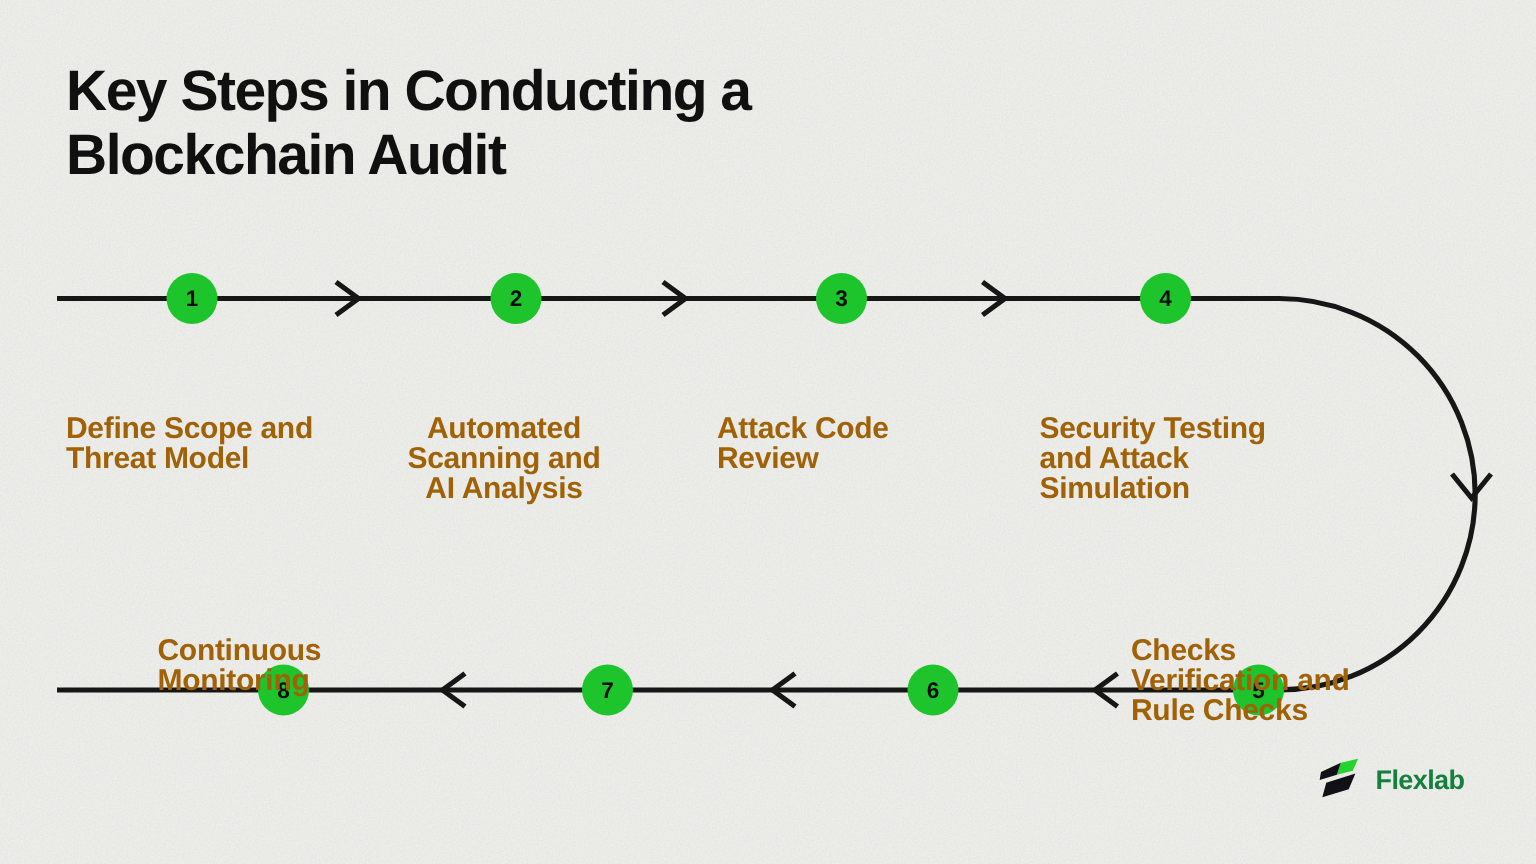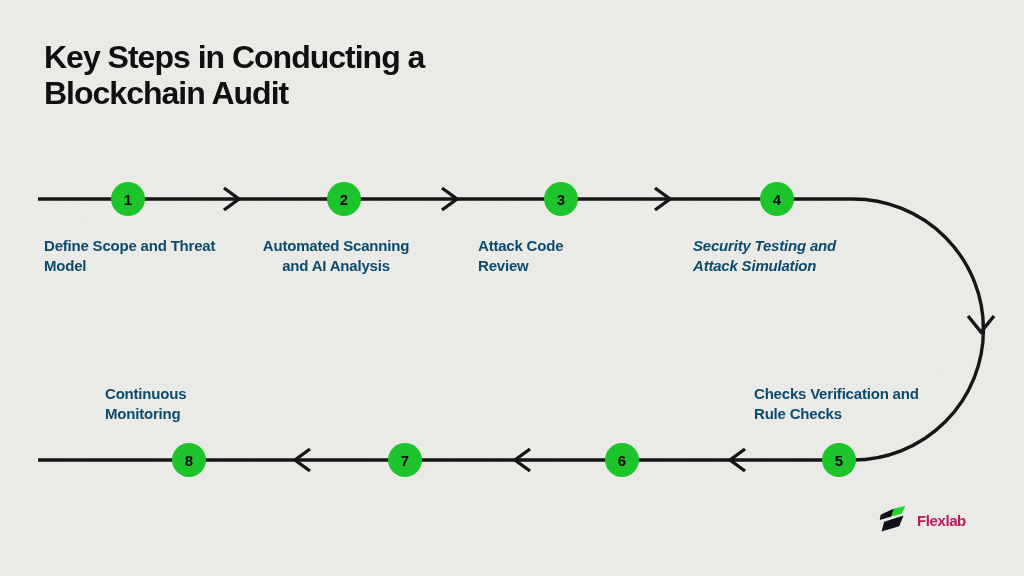--- a/index.html
+++ b/index.html
@@ -21,21 +21,21 @@
     width: 100%;
     height: 100%;
     opacity: 0.45;
     pointer-events: none;
   }
   .title {
     position: absolute;
     left: 44px;
     top: 40px;
     width: 510px;
-    font-size: 32px;
+    font-size: 38px;
     line-height: 1.12;
     font-weight: 700;
     letter-spacing: -1px;
     color: #101010;
   }
   .timeline {
     position: absolute;
     left: 0;
     top: 0;
     width: 1024px;
@@ -52,40 +52,41 @@
     justify-content: center;
     transform: translate(-50%, -50%);
   }
   .node span {
     font-size: 15px;
     font-weight: 700;
     color: #0c0c0c;
   }
   .step-label {
     position: absolute;
-    font-size: 15px;
+    font-size: 20px;
     line-height: 20px;
     font-weight: 700;
     letter-spacing: -0.2px;
-    color: #0c4a6e;
+    color: #a16207;
+    margin-top: 40px;
   }
   .brand {
     position: absolute;
     left: 878px;
     top: 503px;
     display: flex;
     align-items: center;
     gap: 9px;
   }
   .brand-mark { width: 30px; height: 34px; }
   .brand-name {
-    font-size: 15px;
+    font-size: 18px;
     font-weight: 700;
     letter-spacing: -0.4px;
-    color: #be185d;
+    color: #15803d;
   }
 </style>
 </head>
 <body>
 
 <div class="stage">
 
   <svg class="noise" xmlns="http://www.w3.org/2000/svg">
     <filter id="grain">
       <feTurbulence type="fractalNoise" baseFrequency="0.85" numOctaves="2" stitchTiles="stitch"></feTurbulence>
@@ -128,21 +129,21 @@
   <div class="node" style="left:405px; top:460px;">
       <span>7</span>
     </div>
   <div class="node" style="left:189px; top:460px;">
       <span>8</span>
     </div>
 
   <div class="step-label" style="left:44px;  top:236px; width:175px;">Define Scope and Threat Model</div>
   <div class="step-label" style="left:260px; top:236px; width:152px;text-align:center;">Automated Scanning and AI Analysis</div>
   <div class="step-label" style="left:478px; top:236px; width:132px;">Attack Code Review</div>
-  <div class="step-label" style="left:693px; top:236px; width:190px;font-style:italic;">Security Testing and Attack Simulation</div>
+  <div class="step-label" style="left:693px; top:236px; width:190px;">Security Testing and Attack Simulation</div>
   <div class="step-label" style="left:754px; top:384px; width:172px;">Checks Verification and Rule Checks</div>
   <div class="step-label" style="left:105px; top:384px; width:110px;">Continuous Monitoring</div>
 
   <div class="brand">
     <svg class="brand-mark" viewBox="0 0 34 36" xmlns="http://www.w3.org/2000/svg">
       <polygon points="18,5 31,2 27,11 15,14" fill="#25d32e"></polygon>
       <polygon points="3,12 18,5 15,14 2,18" fill="#101016"></polygon>
       <polygon points="4,31 7,20 29,13 24,25" fill="#101016"></polygon>
     </svg>
     <span class="brand-name">Flexlab</span>

